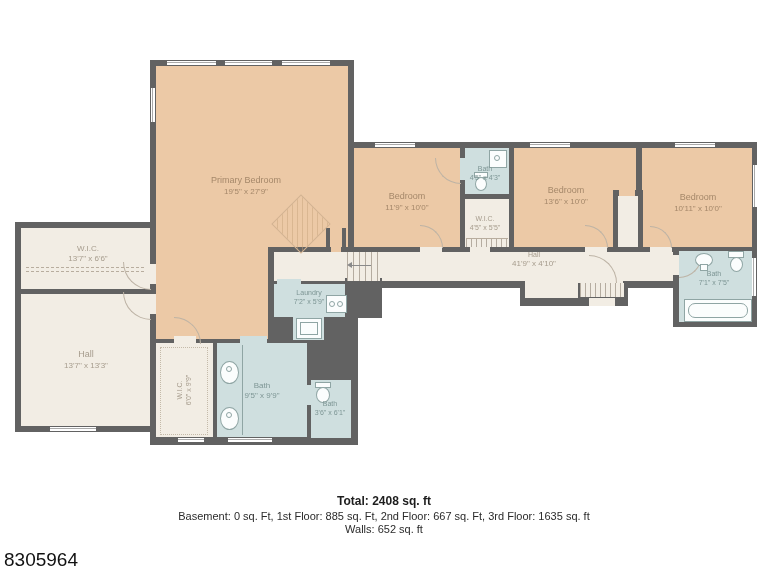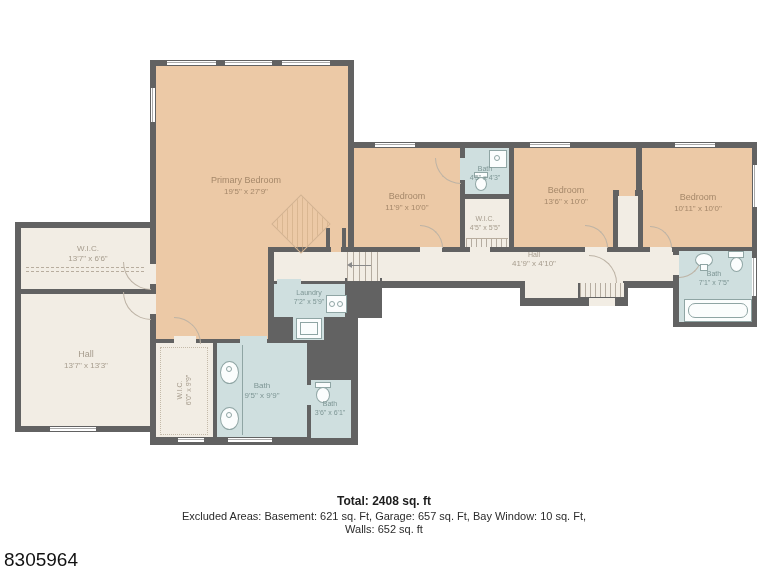--- a/index.html
+++ b/index.html
@@ -199,18 +199,18 @@
     <span>Bath</span>
     <span>9'5" x 9'9"</span>
   </div>
   <div class="lbl f7 blueT" style="left:330px;top:408px">
     <span>Bath</span>
     <span>3'6" x 6'1"</span>
   </div>
 
   <div id="footer">
     <p class="total">Total: 2408 sq. ft</p>
-    <p class="line">Excluded Areas: Basement: 621 sq. Ft, Garage: 657 sq. Ft, Bay Window: 10 sq. Ft,</p>
+    <p class="line">Basement: 0 sq. Ft, 1st Floor: 885 sq. Ft, 2nd Floor: 667 sq. Ft, 3rd Floor: 1635 sq. ft</p>
     <p class="line">Walls: 652 sq. ft</p>
   </div>
 
   <div id="plan-id">8305964</div>
 </div>
 
 </body></html>

